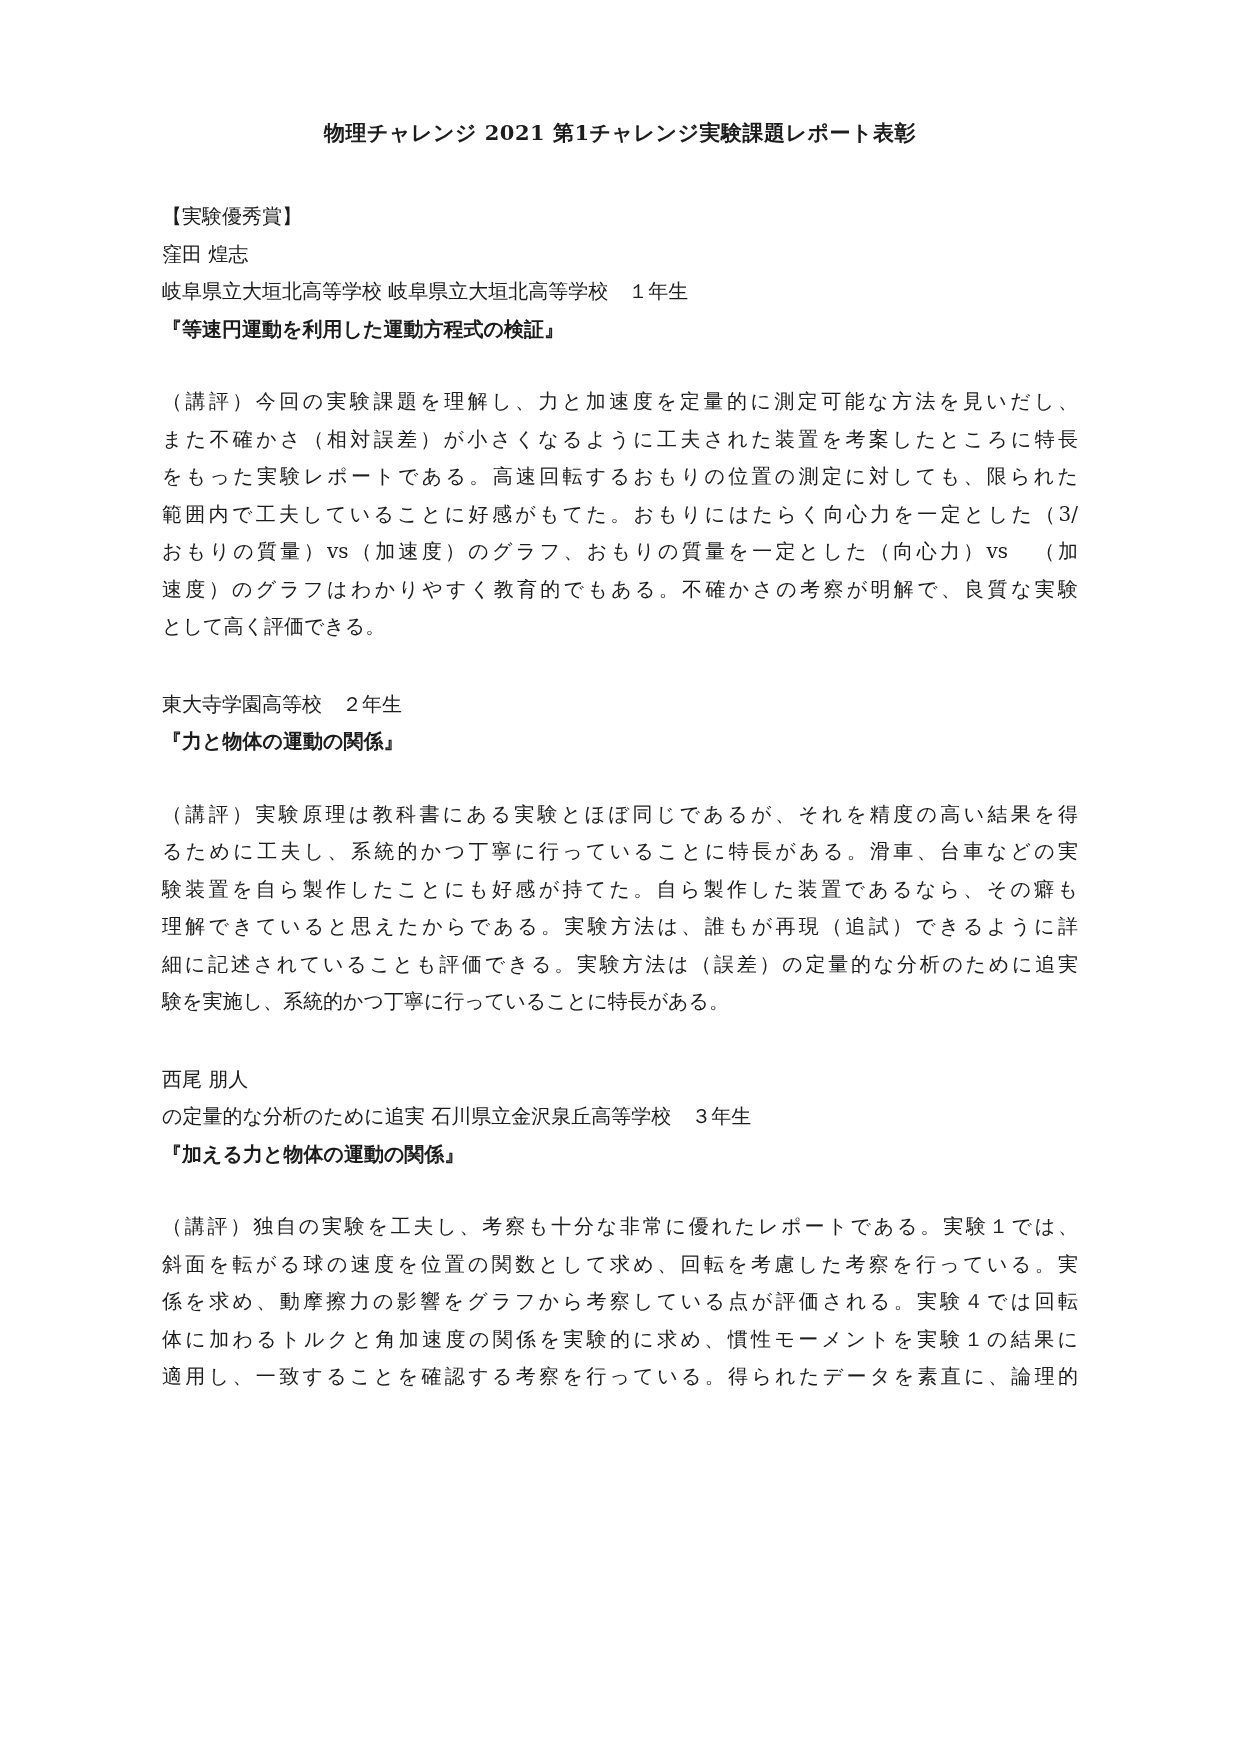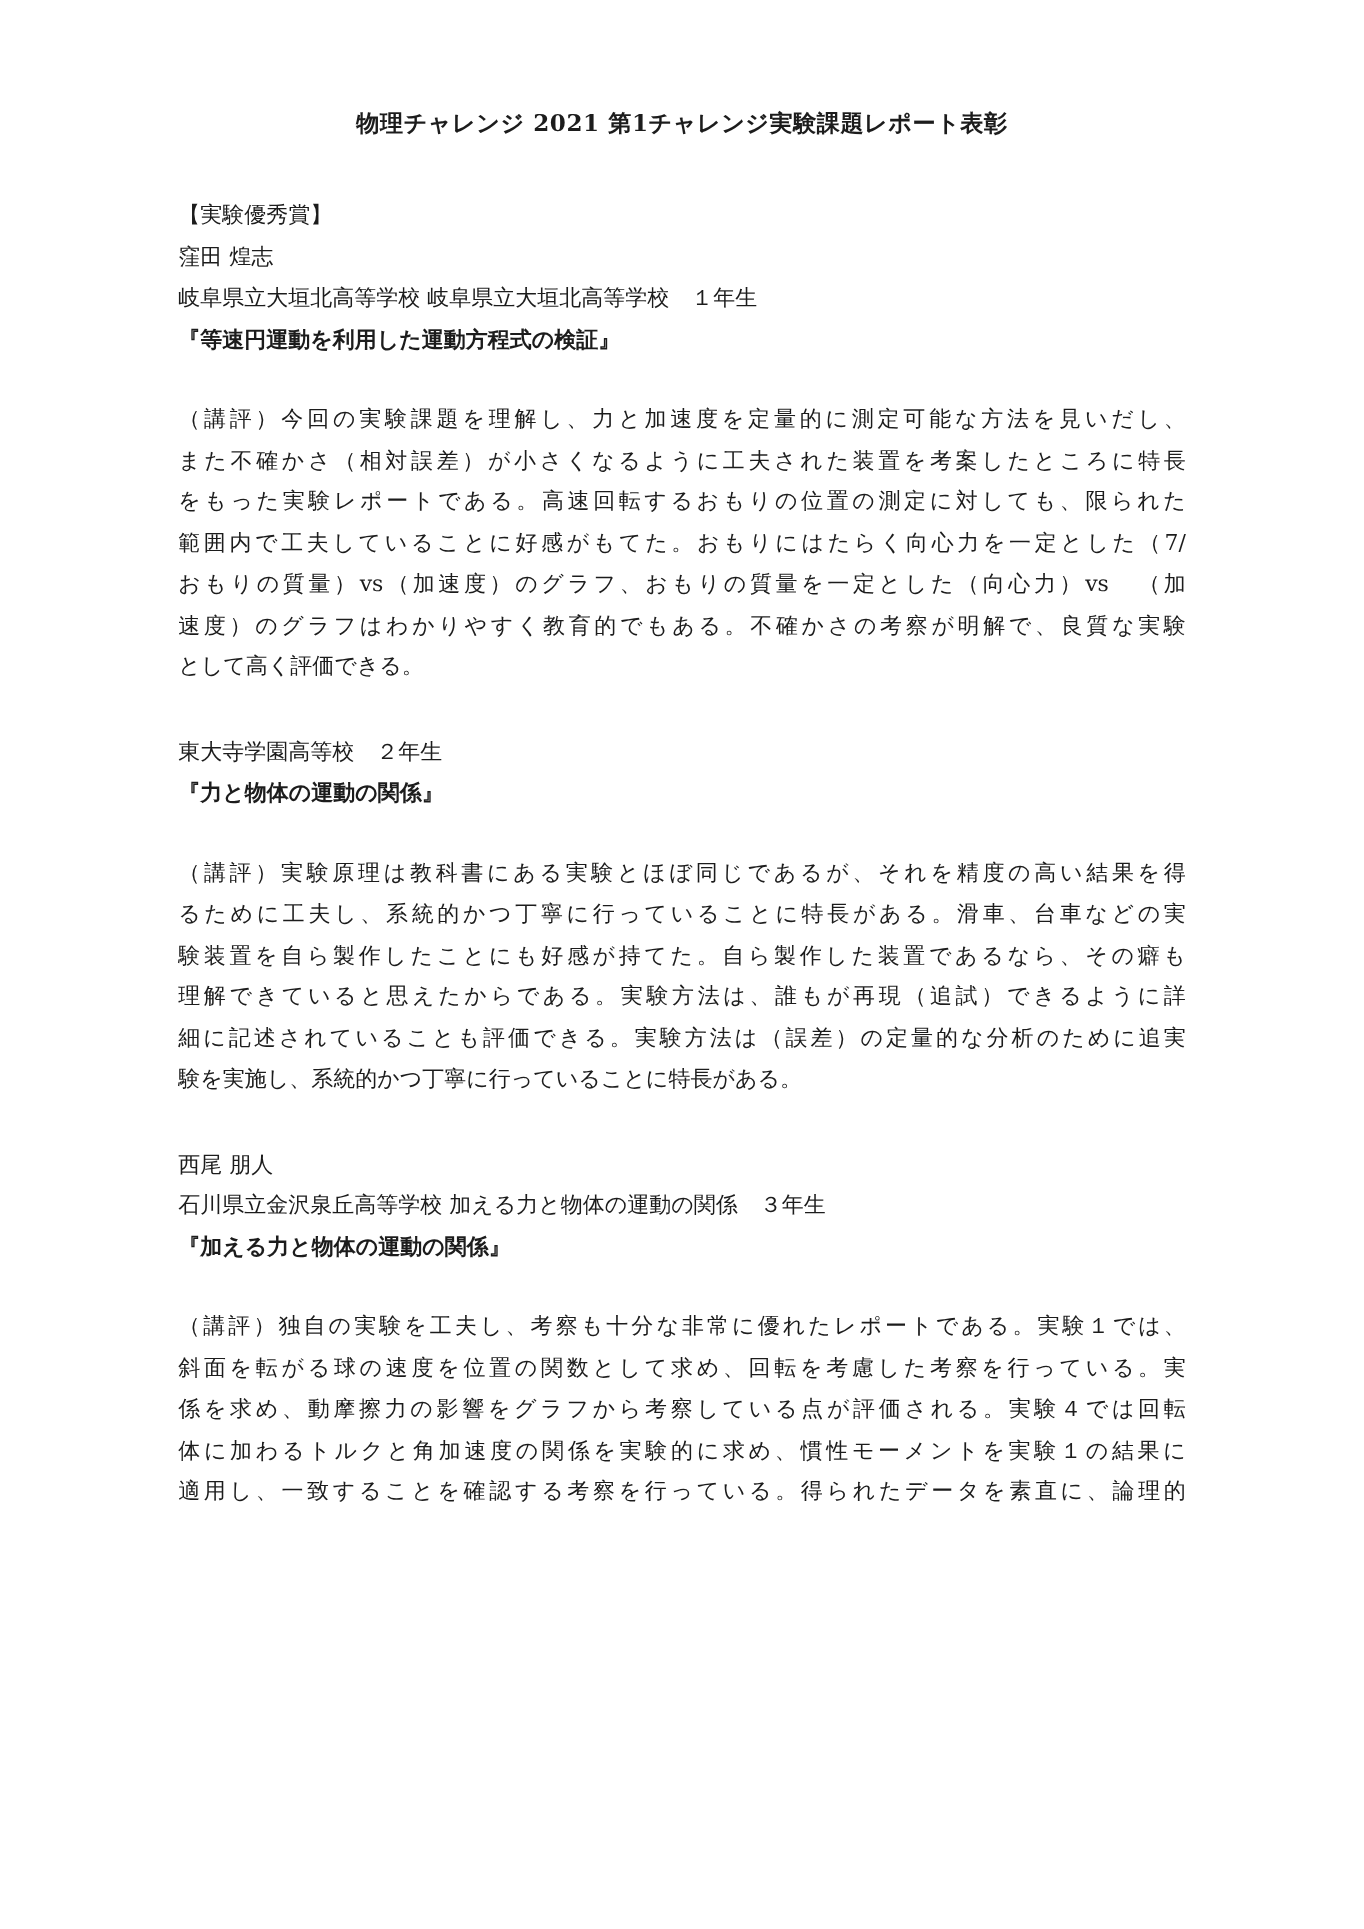--- a/index.html
+++ b/index.html
@@ -8,22 +8,22 @@
     background: #ffffff;
   }
   body {
     width: 1240px;
     height: 1754px;
     color: #1c1c1c;
     font-family: "DejaVu Serif", serif;
   }
   .doc {
     width: 916px;
-    margin: 14px auto;
-    padding-top: 83px;
+    margin: 0 auto;
+    padding-top: 118px;
   }
   .page-title {
     margin: 0;
     text-align: center;
     font-family: "DejaVu Serif", serif;
     font-size: 21px;
     font-weight: 600;
     line-height: 30px;
     letter-spacing: 0.5px;
   }
@@ -64,21 +64,21 @@
   <div class="line section-heading">【実験優秀賞】</div>
 
   <section class="entry">
     <div class="line">窪田 煌志</div>
     <div class="line">岐阜県立大垣北高等学校 岐阜県立大垣北高等学校　１年生</div>
     <div class="line report-title">『等速円運動を利用した運動方程式の検証』</div>
     <div class="review">
       <div class="line j">（講評）今回の実験課題を理解し、力と加速度を定量的に測定可能な方法を見いだし、</div>
       <div class="line j">また不確かさ（相対誤差）が小さくなるように工夫された装置を考案したところに特長</div>
       <div class="line j">をもった実験レポートである。高速回転するおもりの位置の測定に対しても、限られた</div>
-      <div class="line j">範囲内で工夫していることに好感がもてた。おもりにはたらく向心力を一定とした（7/</div>
+      <div class="line j">範囲内で工夫していることに好感がもてた。おもりにはたらく向心力を一定とした（3/</div>
       <div class="line j">おもりの質量）vs（加速度）のグラフ、おもりの質量を一定とした（向心力）vs　（加</div>
       <div class="line j">速度）のグラフはわかりやすく教育的でもある。不確かさの考察が明解で、良質な実験</div>
       <div class="line">として高く評価できる。</div>
     </div>
   </section>
 
   <section class="entry gap">
     <div class="line">東大寺学園高等校　２年生</div>
     <div class="line report-title">『力と物体の運動の関係』</div>
     <div class="review">
@@ -86,21 +86,21 @@
       <div class="line j">るために工夫し、系統的かつ丁寧に行っていることに特長がある。滑車、台車などの実</div>
       <div class="line j">験装置を自ら製作したことにも好感が持てた。自ら製作した装置であるなら、その癖も</div>
       <div class="line j">理解できていると思えたからである。実験方法は、誰もが再現（追試）できるように詳</div>
       <div class="line j">細に記述されていることも評価できる。実験方法は（誤差）の定量的な分析のために追実</div>
       <div class="line">験を実施し、系統的かつ丁寧に行っていることに特長がある。</div>
     </div>
   </section>
 
   <section class="entry gap">
     <div class="line">西尾 朋人</div>
-    <div class="line">石川県立金沢泉丘高等学校 加える力と物体の運動の関係　３年生</div>
+    <div class="line">の定量的な分析のために追実 石川県立金沢泉丘高等学校　３年生</div>
     <div class="line report-title">『加える力と物体の運動の関係』</div>
     <div class="review">
       <div class="line j">（講評）独自の実験を工夫し、考察も十分な非常に優れたレポートである。実験１では、</div>
       <div class="line j">斜面を転がる球の速度を位置の関数として求め、回転を考慮した考察を行っている。実</div>
       <div class="line j">係を求め、動摩擦力の影響をグラフから考察している点が評価される。実験４では回転</div>
       <div class="line j">体に加わるトルクと角加速度の関係を実験的に求め、慣性モーメントを実験１の結果に</div>
       <div class="line j">適用し、一致することを確認する考察を行っている。得られたデータを素直に、論理的</div>
     </div>
   </section>
 

